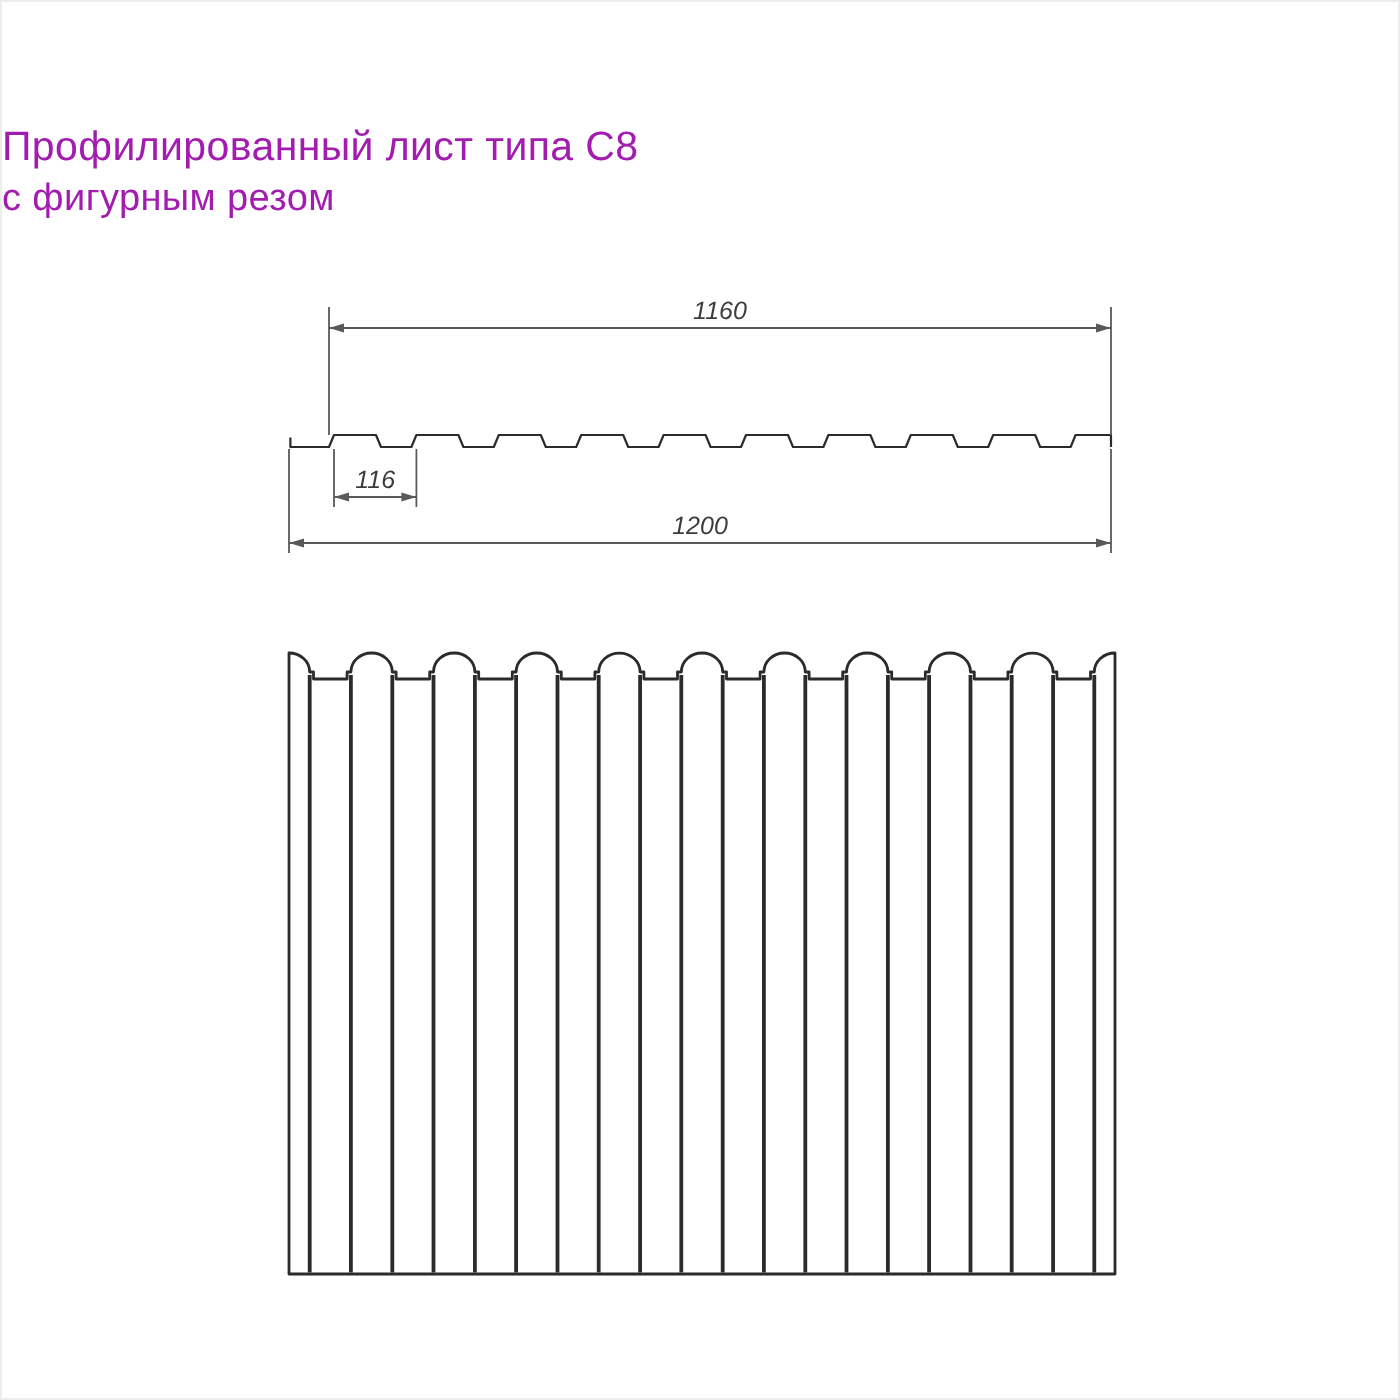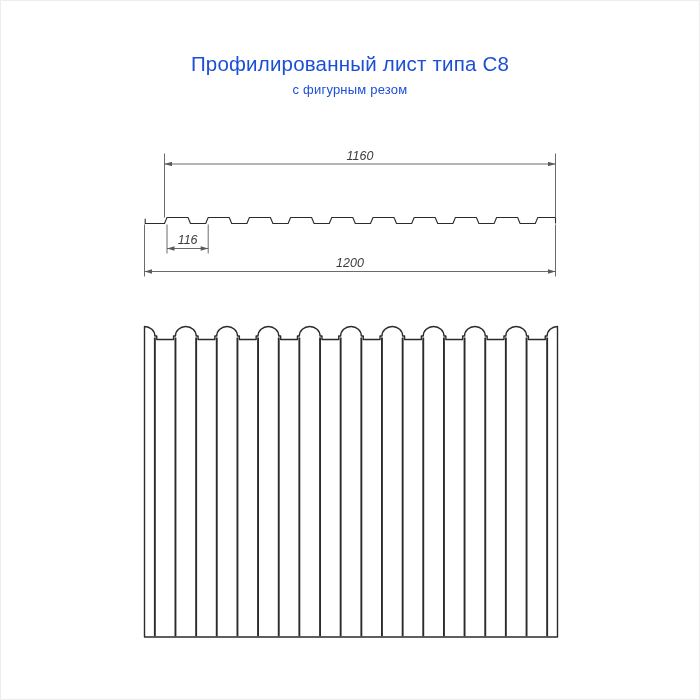--- a/index.html
+++ b/index.html
@@ -2,25 +2,25 @@
 <html><head>
 <meta charset="utf-8">
 <style>
   html,body{margin:0;padding:0;background:#fff;}
   .page{
     position:relative;width:700px;height:700px;background:#fff;
     box-sizing:border-box;border:1px solid #ededed;overflow:hidden;
     font-family:"Liberation Sans",sans-serif;
   }
   .title-block{
-    position:absolute;top:50px;left:0;width:100%;
-    text-align:center;color:#1d4ed8;
+    position:absolute;top:60px;left:0;width:100%;
+    text-align:left;color:#a21caf;
   }
   .title-line1{font-size:20.5px;line-height:26px;letter-spacing:.2px;}
-  .title-line2{font-size:13px;line-height:25px;letter-spacing:.2px;}
+  .title-line2{font-size:19px;line-height:25px;letter-spacing:.2px;}
   svg text{
     font-family:"Liberation Sans",sans-serif;
     font-style:italic;
   }
   .drawing{position:absolute;left:0;top:0;}
 </style>
 </head>
 <body>
 
 <div class="page">

